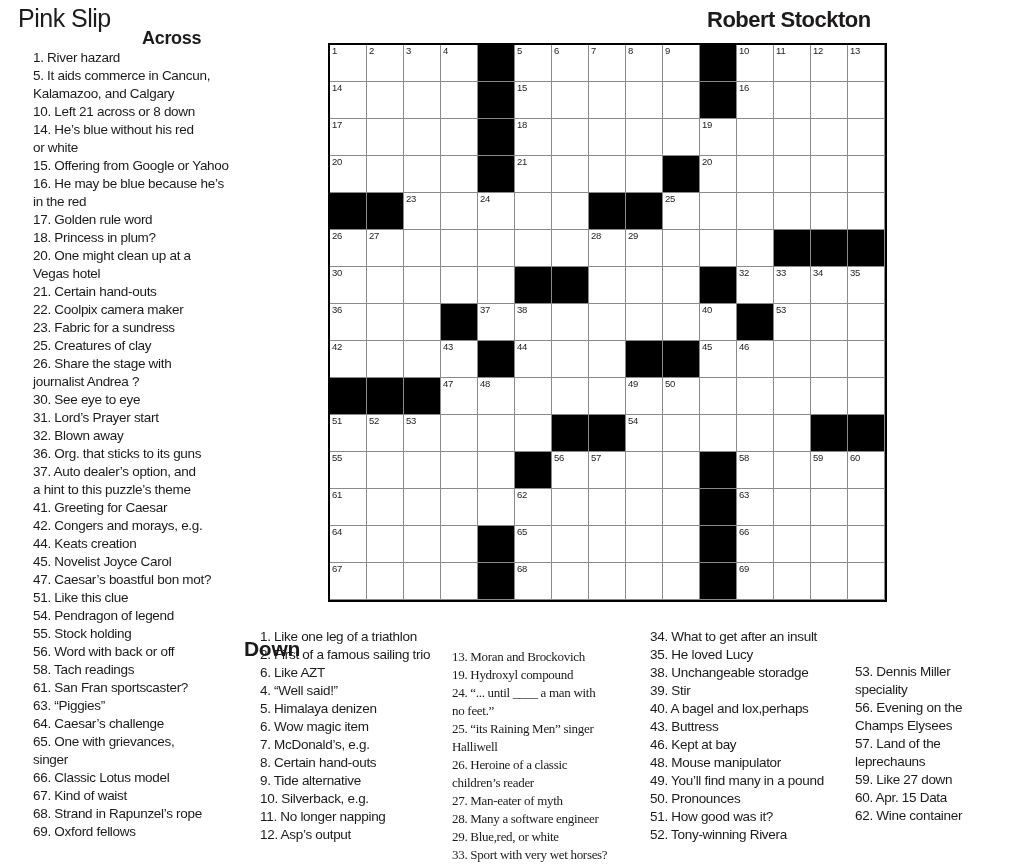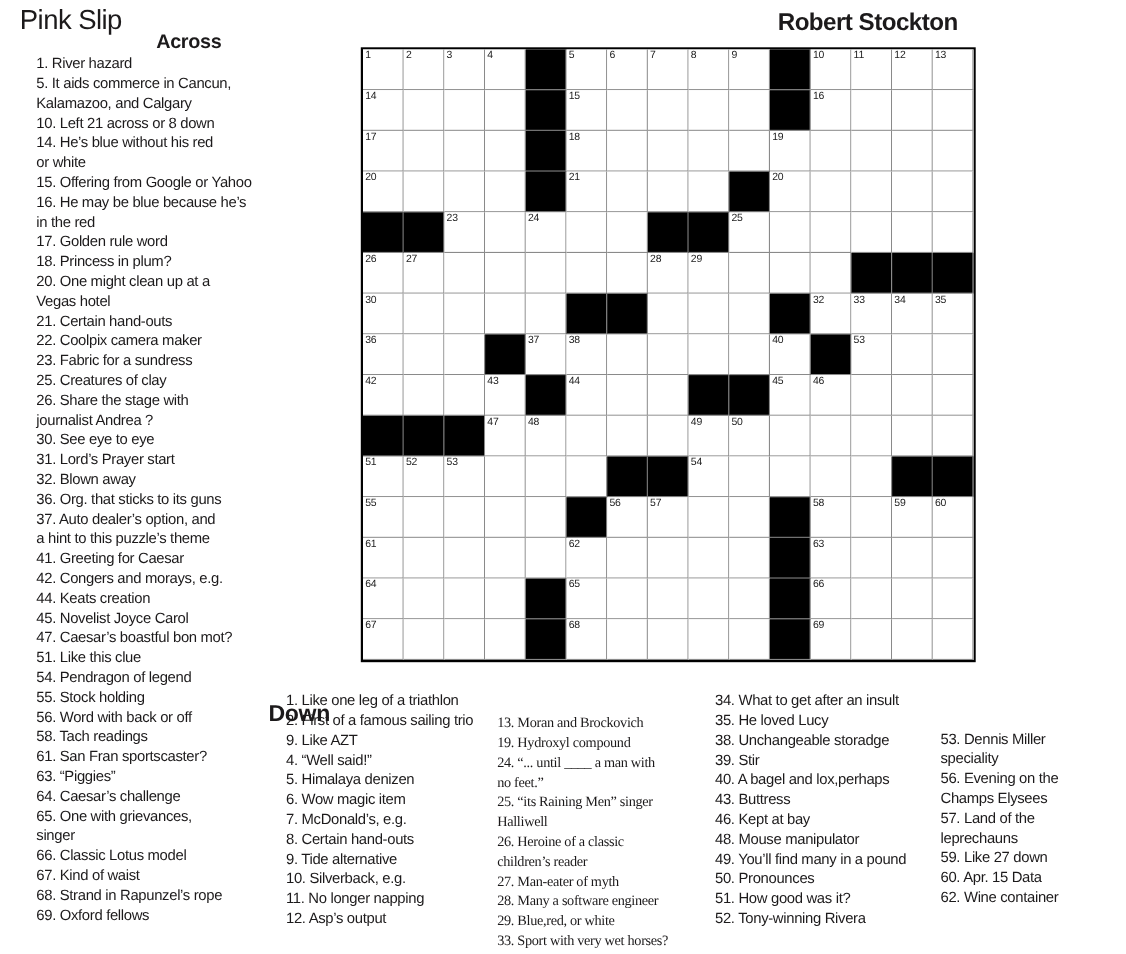--- a/index.html
+++ b/index.html
@@ -472,21 +472,21 @@
     </div>
     <div class="cell"></div>
     <div class="cell"></div>
     <div class="cell"></div>
   </div>
 
 <div class="down-heading">Down</div>
 <div class="clues clues-down-1">
     <div class="clue-line">1. Like one leg of a triathlon</div>
     <div class="clue-line">2. First of a famous sailing trio</div>
-    <div class="clue-line">9. Like AZT</div>
+    <div class="clue-line">6. Like AZT</div>
     <div class="clue-line">4. “Well said!”</div>
     <div class="clue-line">5. Himalaya denizen</div>
     <div class="clue-line">6. Wow magic item</div>
     <div class="clue-line">7. McDonald’s, e.g.</div>
     <div class="clue-line">8. Certain hand-outs</div>
     <div class="clue-line">9. Tide alternative</div>
     <div class="clue-line">10. Silverback, e.g.</div>
     <div class="clue-line">11. No longer napping</div>
     <div class="clue-line">12. Asp’s output</div>
   </div>

